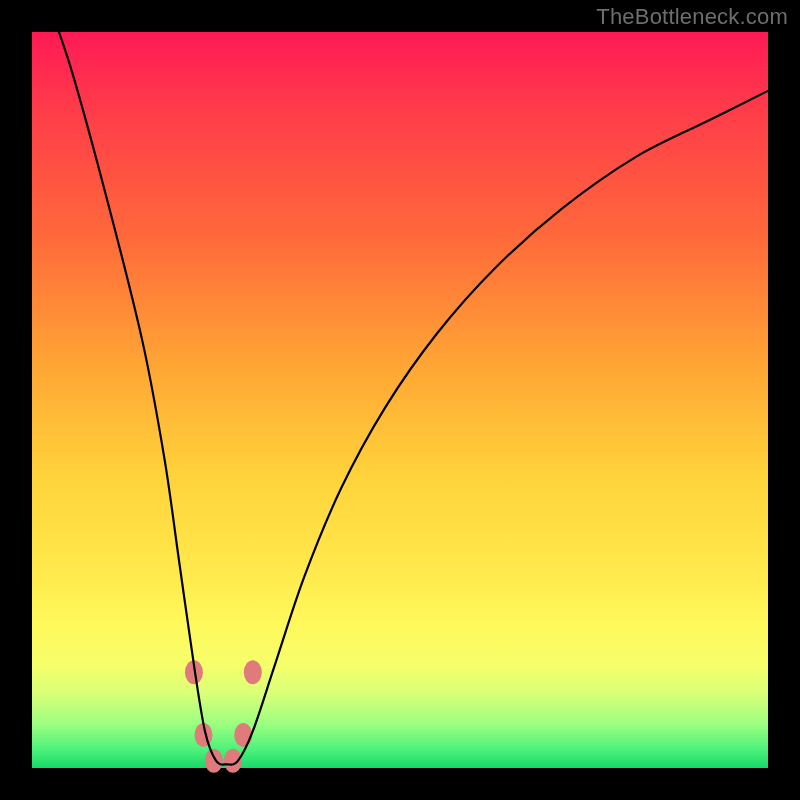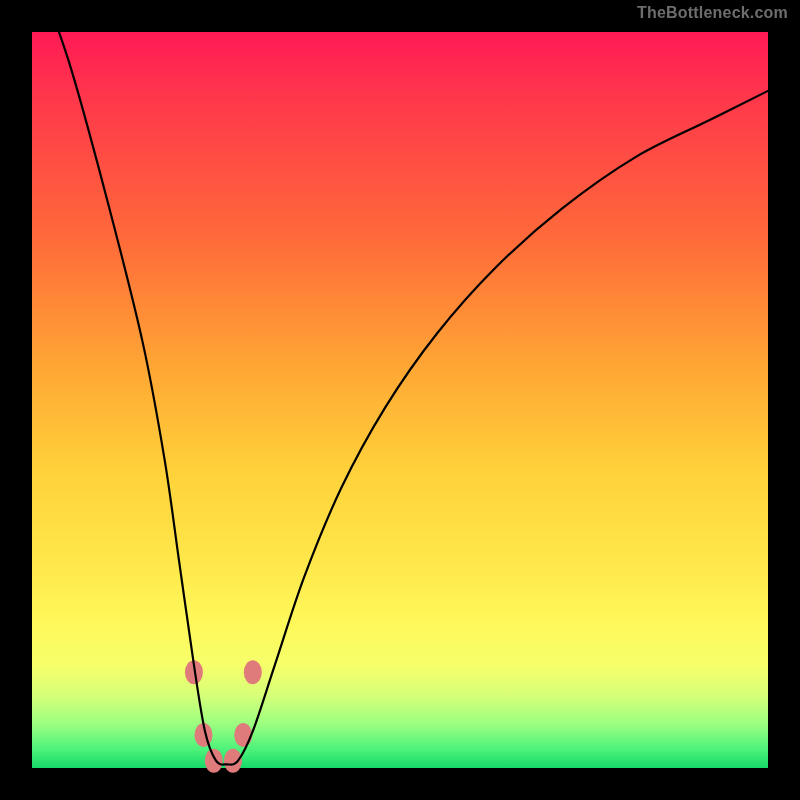--- a/index.html
+++ b/index.html
@@ -48,22 +48,22 @@
     left: 0;
     width: 736px;
     height: 736px;
     overflow: visible;
   }
   .watermark {
     position: absolute;
     top: 4px;
     right: 12px;
     color: #6d6d6d;
-    font-size: 16px;
-    font-weight: 700;
+    font-size: 22px;
+    font-weight: 400;
     letter-spacing: 0.2px;
   }
 </style>
 </head>
 <body>
 
 <div class="frame">
   <div class="watermark">TheBottleneck.com</div>
 
   <div class="plot-area">

